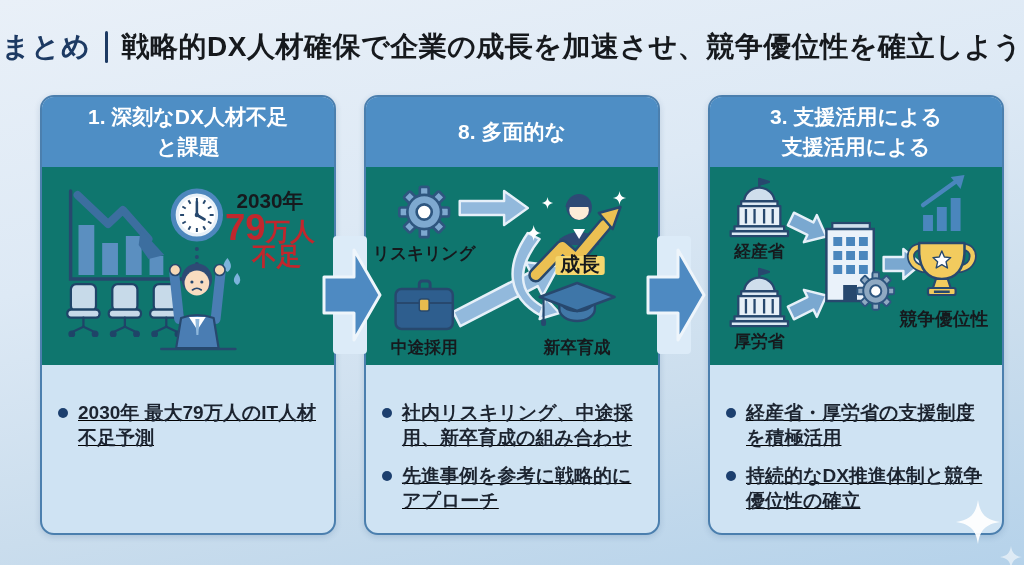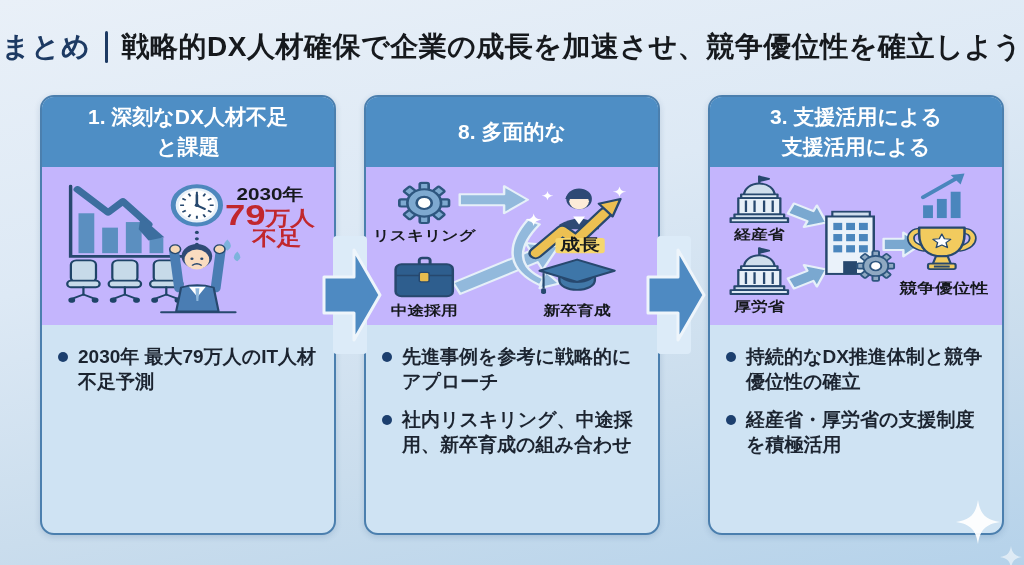--- a/index.html
+++ b/index.html
@@ -38,24 +38,24 @@
     border:2.5px solid var(--card-border);
     border-radius:14px;overflow:hidden;
     box-shadow:0 2px 6px rgba(40,80,120,.18);
   }
   .card.p1{left:40px;} .card.p2{left:364px;} .card.p3{left:708px;}
   .card-header{
     height:70px;background:var(--header-blue);
     display:flex;flex-direction:column;align-items:center;justify-content:center;
     color:#fff;font-size:21px;font-weight:700;line-height:1.45;text-align:center;
   }
-  .card-figure{height:158px;background:#c4b5fd;position:relative;}
+  .card-figure{height:198px;background:#0f766e;position:relative;}
   .card-figure svg{display:block;width:100%;height:100%;}
   .bullets{
-    list-style:none;padding:19px 14px 0 16px;
+    list-style:none;padding:35px 14px 0 16px;text-decoration:underline;
   }
   .bullets li{
     display:flex;gap:10px;margin-bottom:13px;
     font-size:19px;font-weight:800;color:var(--text-dark);line-height:1.32;
   }
   .bullets .dot{
     flex:none;width:10px;height:10px;border-radius:50%;
     background:#1c3f6e;margin-top:8px;
   }
   .gap-arrow{position:absolute;top:236px;width:64px;height:118px;z-index:5;}
@@ -247,25 +247,25 @@
         <polygon points="214,116 252,130 214,144 176,130" fill="#3e76a8" stroke="#27486e" stroke-width="2.4" stroke-linejoin="round"></polygon>
         <line x1="180" y1="133" x2="180" y2="152" stroke="#27486e" stroke-width="2.2"></line>
         <rect x="177.5" y="152" width="5" height="7" rx="2" fill="#27486e"></rect>
       </g>
       <text x="214" y="186" text-anchor="middle" font-size="17" font-weight="bold" fill="#16191d">新卒育成</text>
     </svg>
   </div>
   <ul class="bullets">
     <li>
         <span class="dot"></span>
+        <span>社内リスキリング、中途採用、新卒育成の組み合わせ</span>
+      </li>
+    <li>
+        <span class="dot"></span>
         <span>先進事例を参考に戦略的にアプローチ</span>
-      </li>
-    <li>
-        <span class="dot"></span>
-        <span>社内リスキリング、中途採用、新卒育成の組み合わせ</span>
       </li>
   </ul>
 </div>
 
 <div class="card p3">
   <div class="card-header">
     <div>3. 支援活用による</div>
     <div>支援活用による</div>
   </div>
   <div class="card-figure">
@@ -325,25 +325,25 @@
         <path d="M229,112 h12 l3,9 h-18 Z" fill="#f2cb5e" stroke="#27486e" stroke-width="2.2" stroke-linejoin="round"></path>
         <rect x="221" y="121" width="28" height="7" rx="2" fill="#f2cb5e" stroke="#27486e" stroke-width="2.2"></rect>
         <rect x="227" y="123.5" width="16" height="2.5" fill="#27486e"></rect>
       </g>
       <text x="237" y="158" text-anchor="middle" font-size="18" font-weight="bold" fill="#16191d">競争優位性</text>
     </svg>
   </div>
   <ul class="bullets">
     <li>
         <span class="dot"></span>
+        <span>経産省・厚労省の支援制度を積極活用</span>
+      </li>
+    <li>
+        <span class="dot"></span>
         <span>持続的なDX推進体制と競争優位性の確立</span>
-      </li>
-    <li>
-        <span class="dot"></span>
-        <span>経産省・厚労省の支援制度を積極活用</span>
       </li>
   </ul>
 </div>
 
 <svg class="gap-arrow g1" viewBox="0 0 64 118">
   <rect x="15" y="0" width="34" height="118" rx="4" fill="#dcebf8"></rect>
   <polygon points="6,41 36,41 36,14 62,59 36,104 36,77 6,77" fill="#4e8ac2" stroke="#eef5fb" stroke-width="3" stroke-linejoin="round"></polygon>
 </svg>
 <svg class="gap-arrow g2" viewBox="0 0 64 118">
   <rect x="15" y="0" width="34" height="118" rx="4" fill="#dcebf8"></rect>

